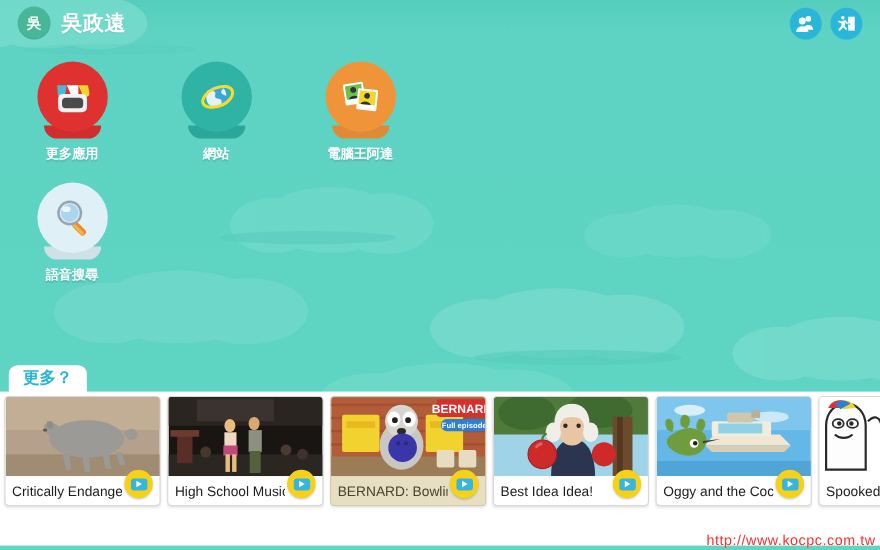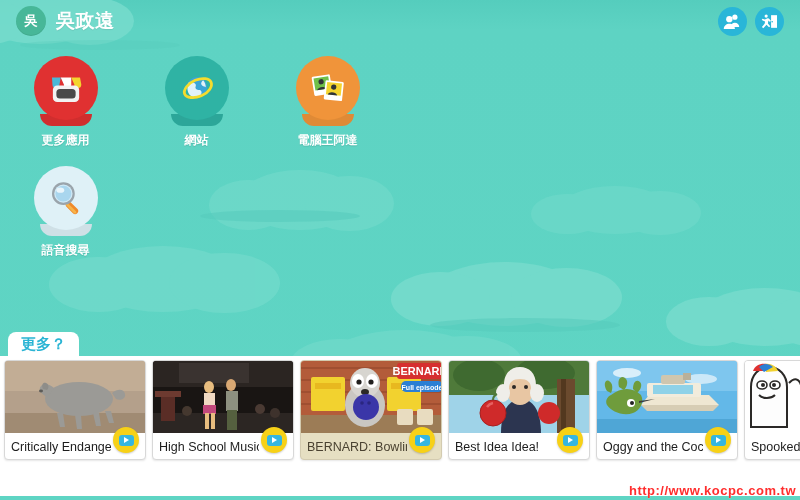--- a/index.html
+++ b/index.html
@@ -168,21 +168,21 @@
     z-index: 20; pointer-events: none;
     text-align: right;
   }
   #wm-cn {
     font-size: 30px; font-weight: bold; color: #ffffff;
     opacity: .85; letter-spacing: 2px;
     text-shadow: 0 0 2px rgba(0,0,0,.25);
     line-height: 1;
   }
   #wm-url {
-    font-size: 13px; color: #ff2d2d; font-weight: bold;
+    font-size: 13px; color: #ff2d2d; font-weight: normal;
     text-shadow: 0 0 1px rgba(255,255,255,.8);
     margin-top: 1px; letter-spacing: .5px; margin-left: 28px;
   }
 </style>
 </head>
 <body>
 
 <div id="desktop">
 
   <div class="cloudlayer">

